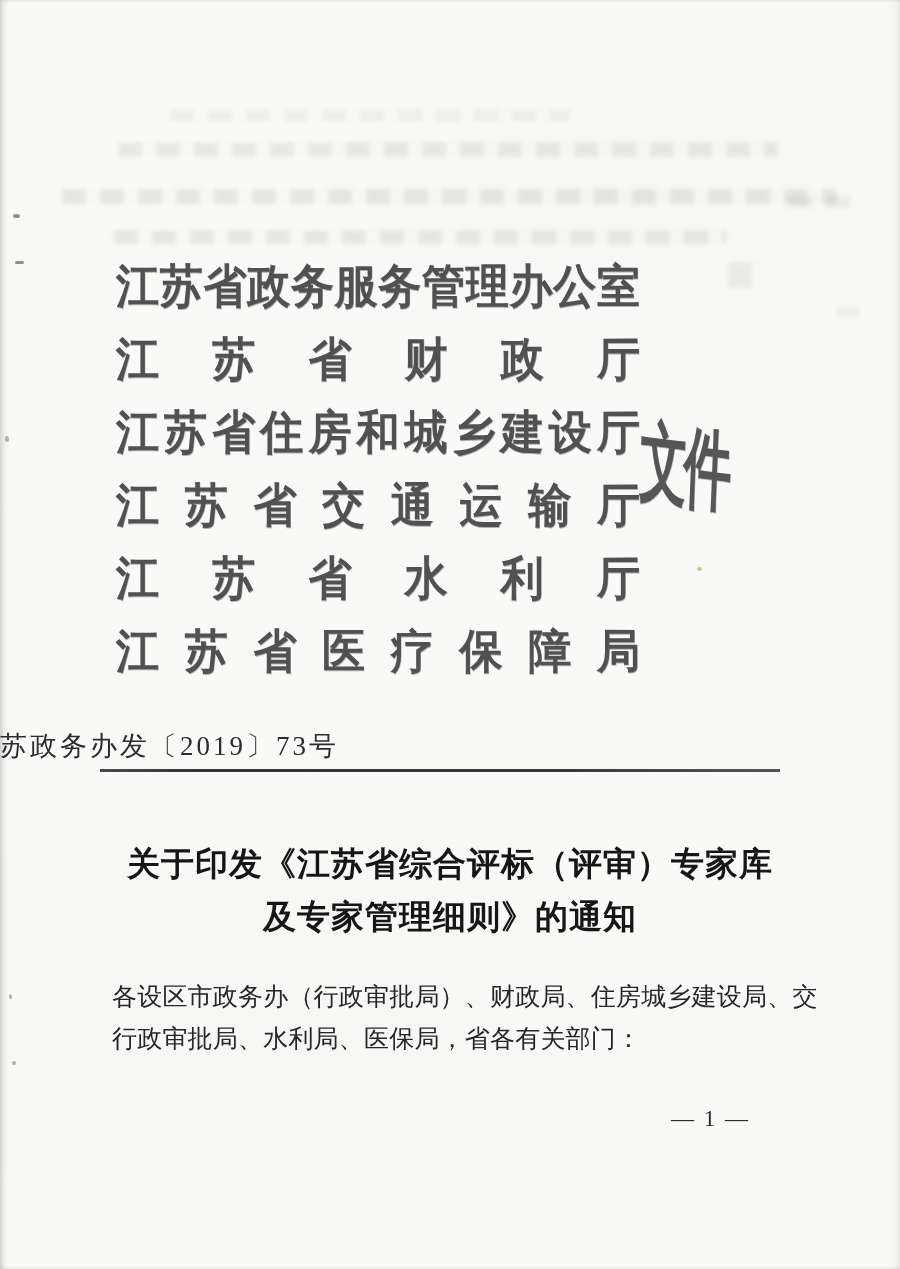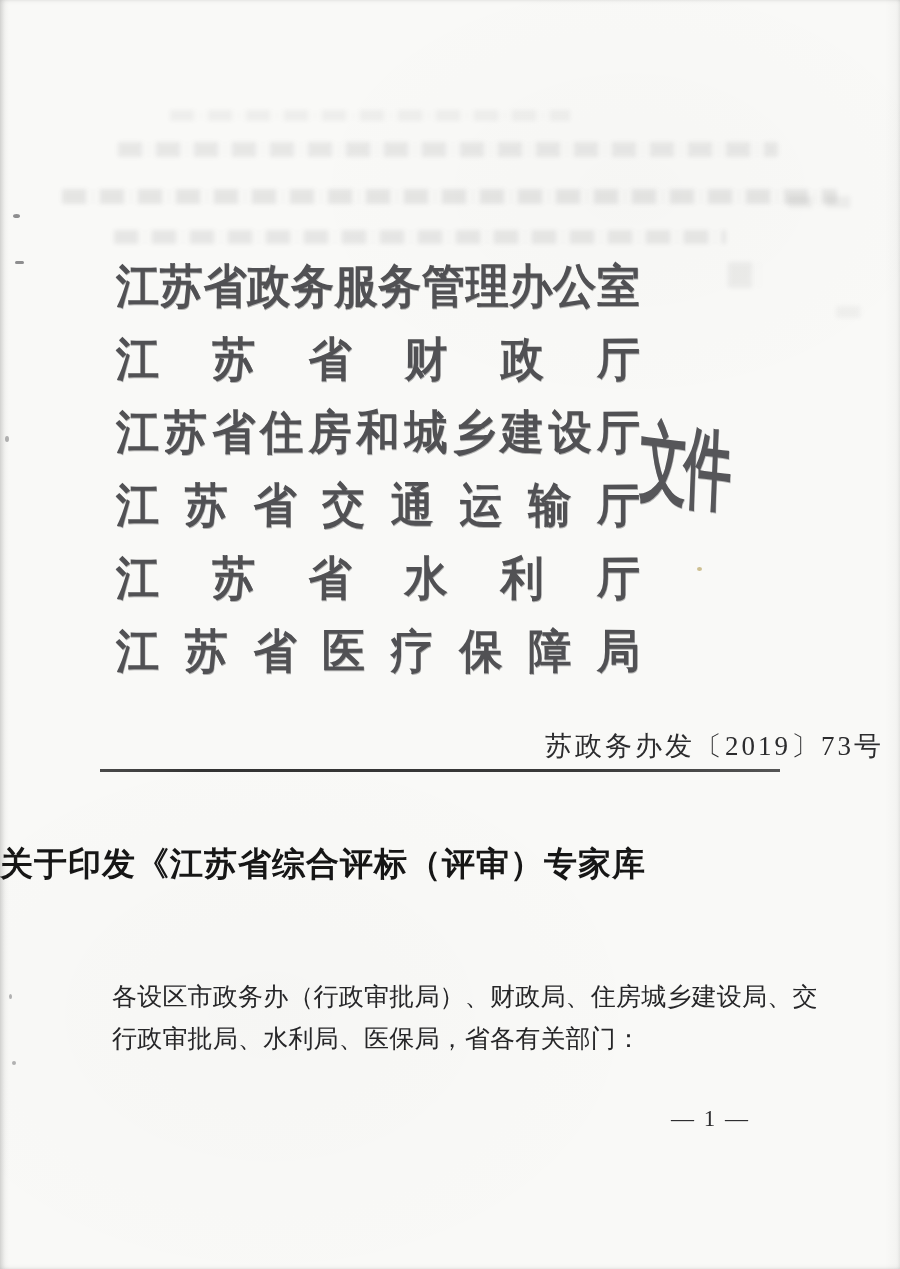--- a/index.html
+++ b/index.html
@@ -68,40 +68,41 @@
     transform-origin: left top;
     text-shadow: 1px 1px 0 rgba(90,90,92,0.4);
     white-space: nowrap;
   }
 
   .doc-number {
     position: absolute;
     left: 0;
     top: 728px;
     width: 884px;
-    text-align: right;
+    text-align: left;
     font-size: 27px;
     letter-spacing: 3px;
     color: #2c2c2e;
   }
 
   .rule {
     position: absolute;
     left: 100px;
     top: 769px;
     width: 680px;
     height: 3px;
     background: linear-gradient(90deg, #4a4a4a, #333 15%, #3a3a3a 70%, #555);
   }
 
   .doc-title {
     position: absolute;
     left: 0;
     top: 838px;
     width: 900px;
+    text-align: center;
     font-size: 33px;
     font-weight: 700;
     line-height: 53px;
     color: #161616;
     letter-spacing: 1px;
   }
 
   .body-text {
     position: absolute;
     left: 112px;
@@ -214,20 +215,21 @@
   </div>
 
   <div class="doc-mark">文件</div>
 
   <div class="doc-number">苏政务办发〔2019〕73号</div>
 
   <div class="rule"></div>
 
   <div class="doc-title">
     <div>关于印发《江苏省综合评标（评审）专家库</div>
+    <div>及专家管理细则》的通知</div>
   </div>
 
   <div class="body-text">
     <div class="body-line">各设区市政务办（行政审批局）、财政局、住房城乡建设局、交</div>
     <div class="body-line">行政审批局、水利局、医保局，省各有关部门：</div>
   </div>
 
   <div class="page-number">— 1 —</div>
 
   <div class="speck" style="left:13px; top:214px; width:7px; height:4px;"></div>

